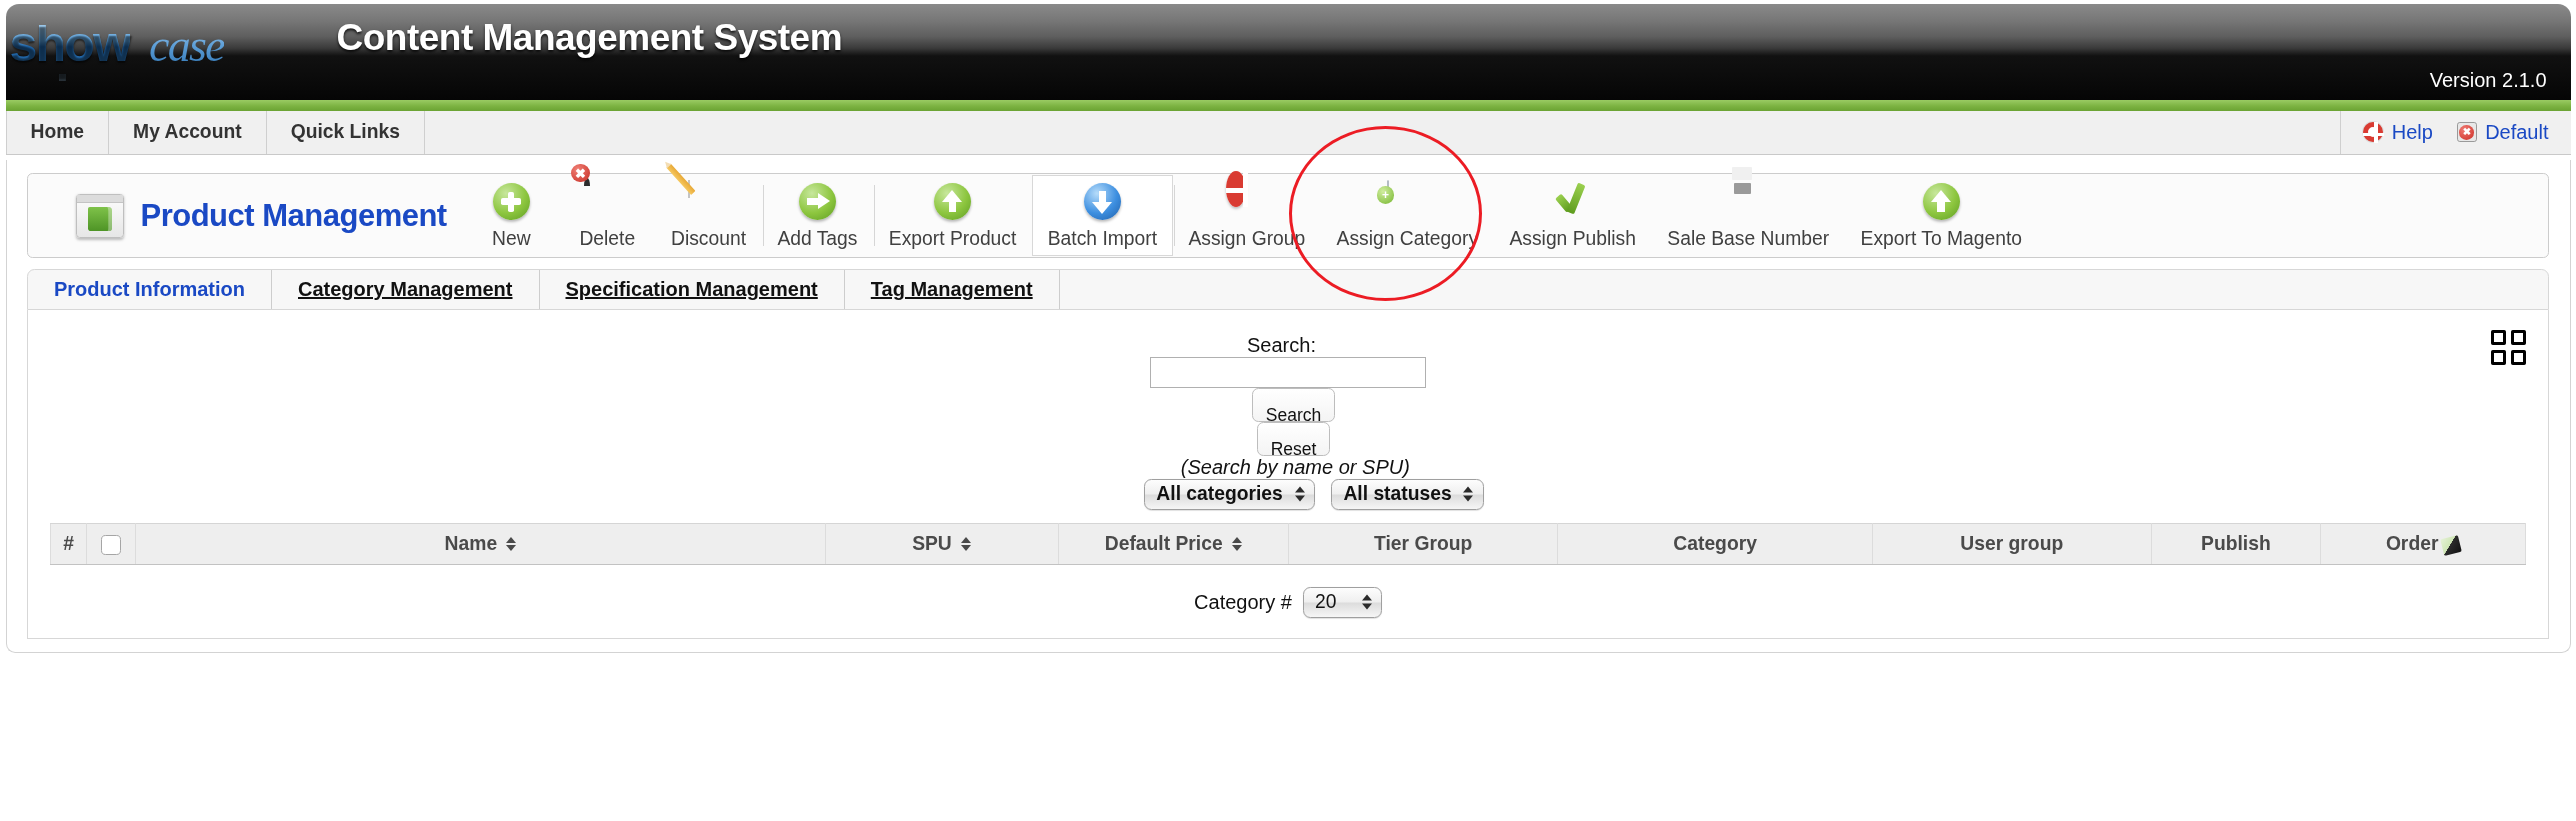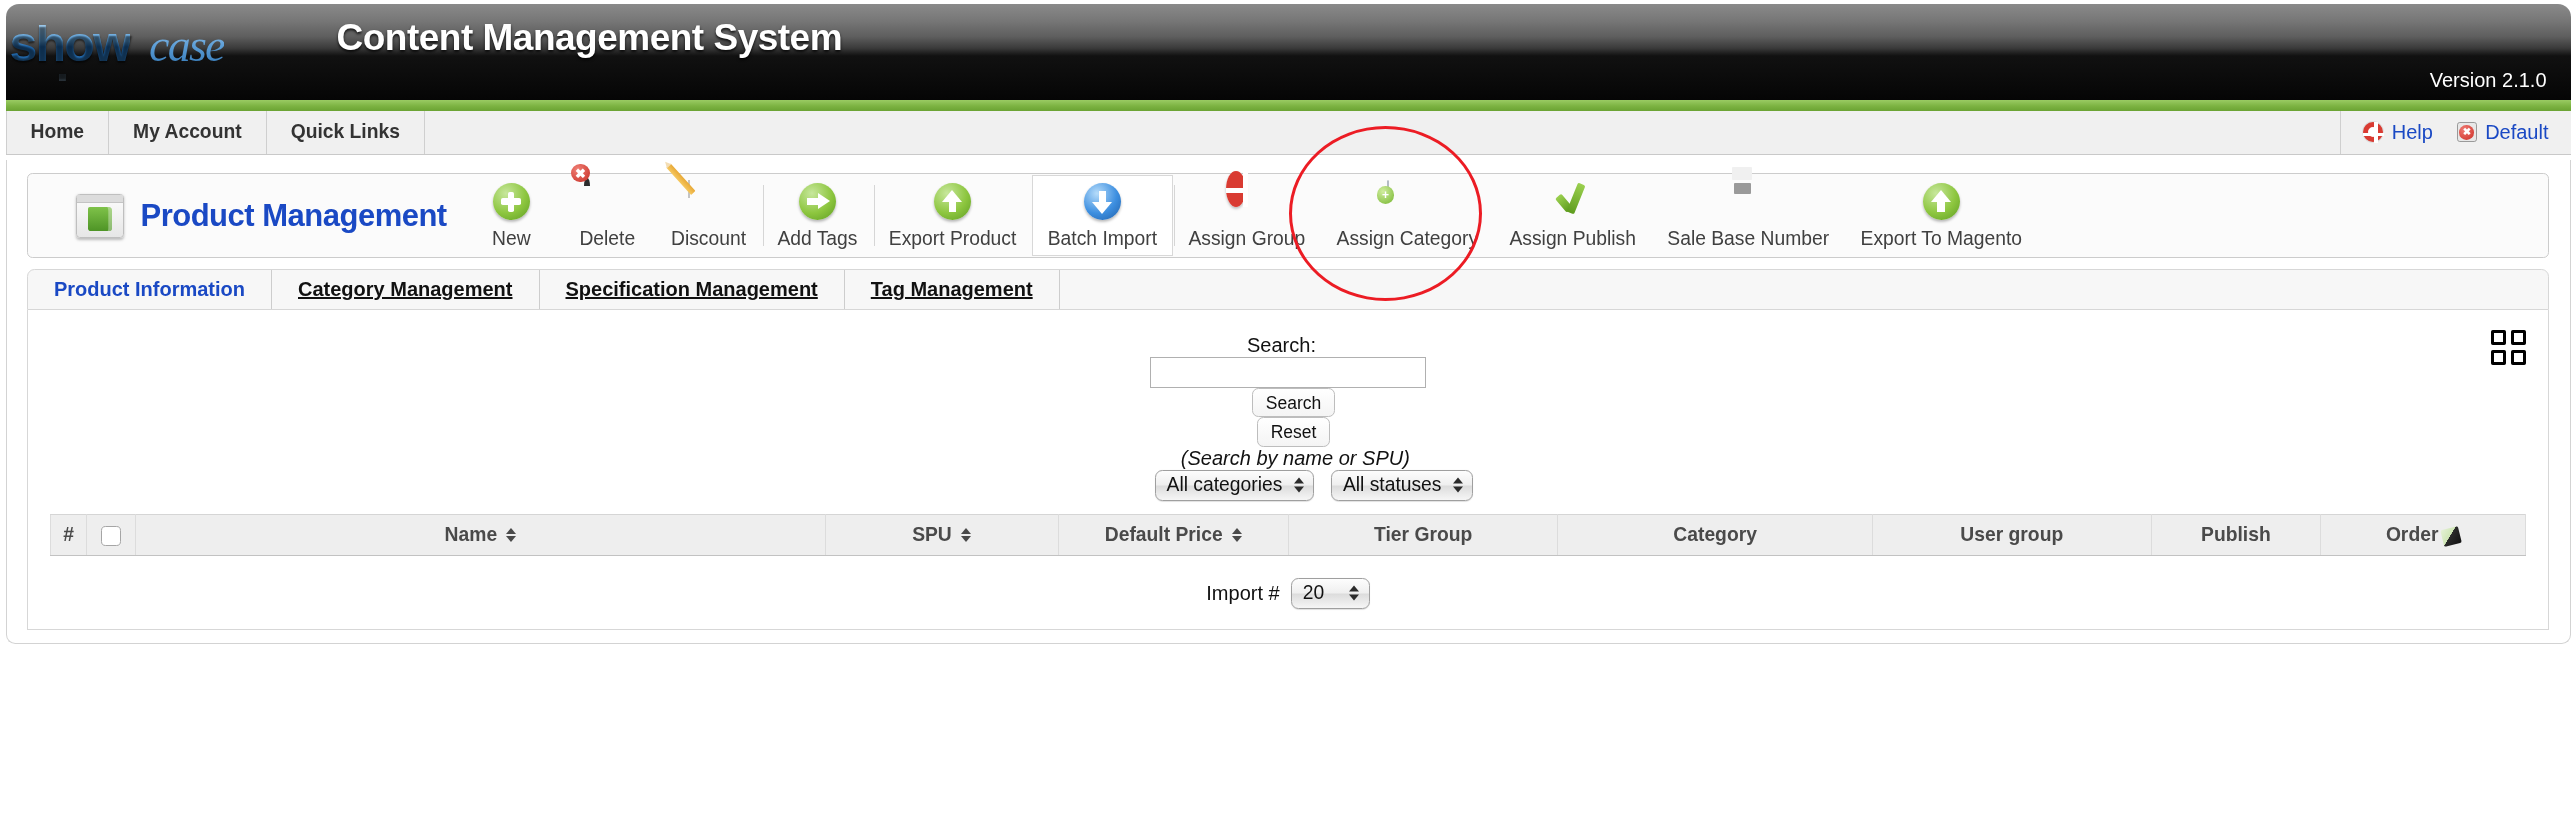--- a/index.html
+++ b/index.html
@@ -361,21 +361,21 @@
   .search-input {
     width: 276px; height: 31px;
     border: 1.8px solid #b0b0b0;
     background: #ffffff;
     font-size: 18.4px; padding: 0 5.5px;
     font-family: "Liberation Sans", sans-serif;
   }
   .btn {
     margin-left: 11px;
     height: 29.5px;
-    padding: 4px 13px;
+    padding: 16px 13px;
     font-size: 17.5px;
     background: linear-gradient(to bottom, #ffffff, #f4f4f4);
     border: 0.9px solid #bdbdbd; border-radius: 6.4px;
     color: #111; cursor: pointer;
     font-family: "Liberation Sans", sans-serif;
   }
   .hint { margin-left: 14.7px; font-size: 20px; font-style: italic; color: #111; }
   .sel {
     height: 31px;
     padding: 0 31px 0 11px;
@@ -393,21 +393,21 @@
   .sel .stepper {
     position: absolute; right: 9.2px; top: 50%;
     transform: translateY(-50%);
     display: flex; flex-direction: column; gap: 2.8px;
   }
   .stepper b {
     display: block; width: 0; height: 0; border-style: solid;
   }
   .stepper b.up { border-width: 0 5.5px 6.4px 5.5px; border-color: transparent transparent #2b2b2b transparent; }
   .stepper b.dn { border-width: 6.4px 5.5px 0 5.5px; border-color: #2b2b2b transparent transparent transparent; }
-  .sel-group { display: flex; gap: 16.6px; margin-left: 52px; }
+  .sel-group { display: flex; gap: 16.6px; margin-left: 52px; font-weight: bold; }
   .grid-icon {
     position: absolute; right: 22px; top: 5.5px;
     display: grid; grid-template-columns: 14.7px 14.7px; grid-gap: 5.5px;
     cursor: pointer;
   }
   .grid-icon span {
     width: 14.7px; height: 14.7px;
     border: 3.7px solid #000; border-radius: 1.8px;
     background: #fff;
   }
@@ -707,21 +707,21 @@
           </th>
           <th>
             <span>Order</span><span class="order-save"></span>
           </th>
         </tr>
       </thead>
       <tbody></tbody>
     </table>
 
     <div class="display-row">
-      <span>Import #</span>
+      <span>Category #</span>
       <div class="sel" style="min-width:79px">
         <span>20</span>
         <span class="stepper">
             <b class="up"></b>
             <b class="dn"></b>
           </span>
       </div>
     </div>
 
   </div>

